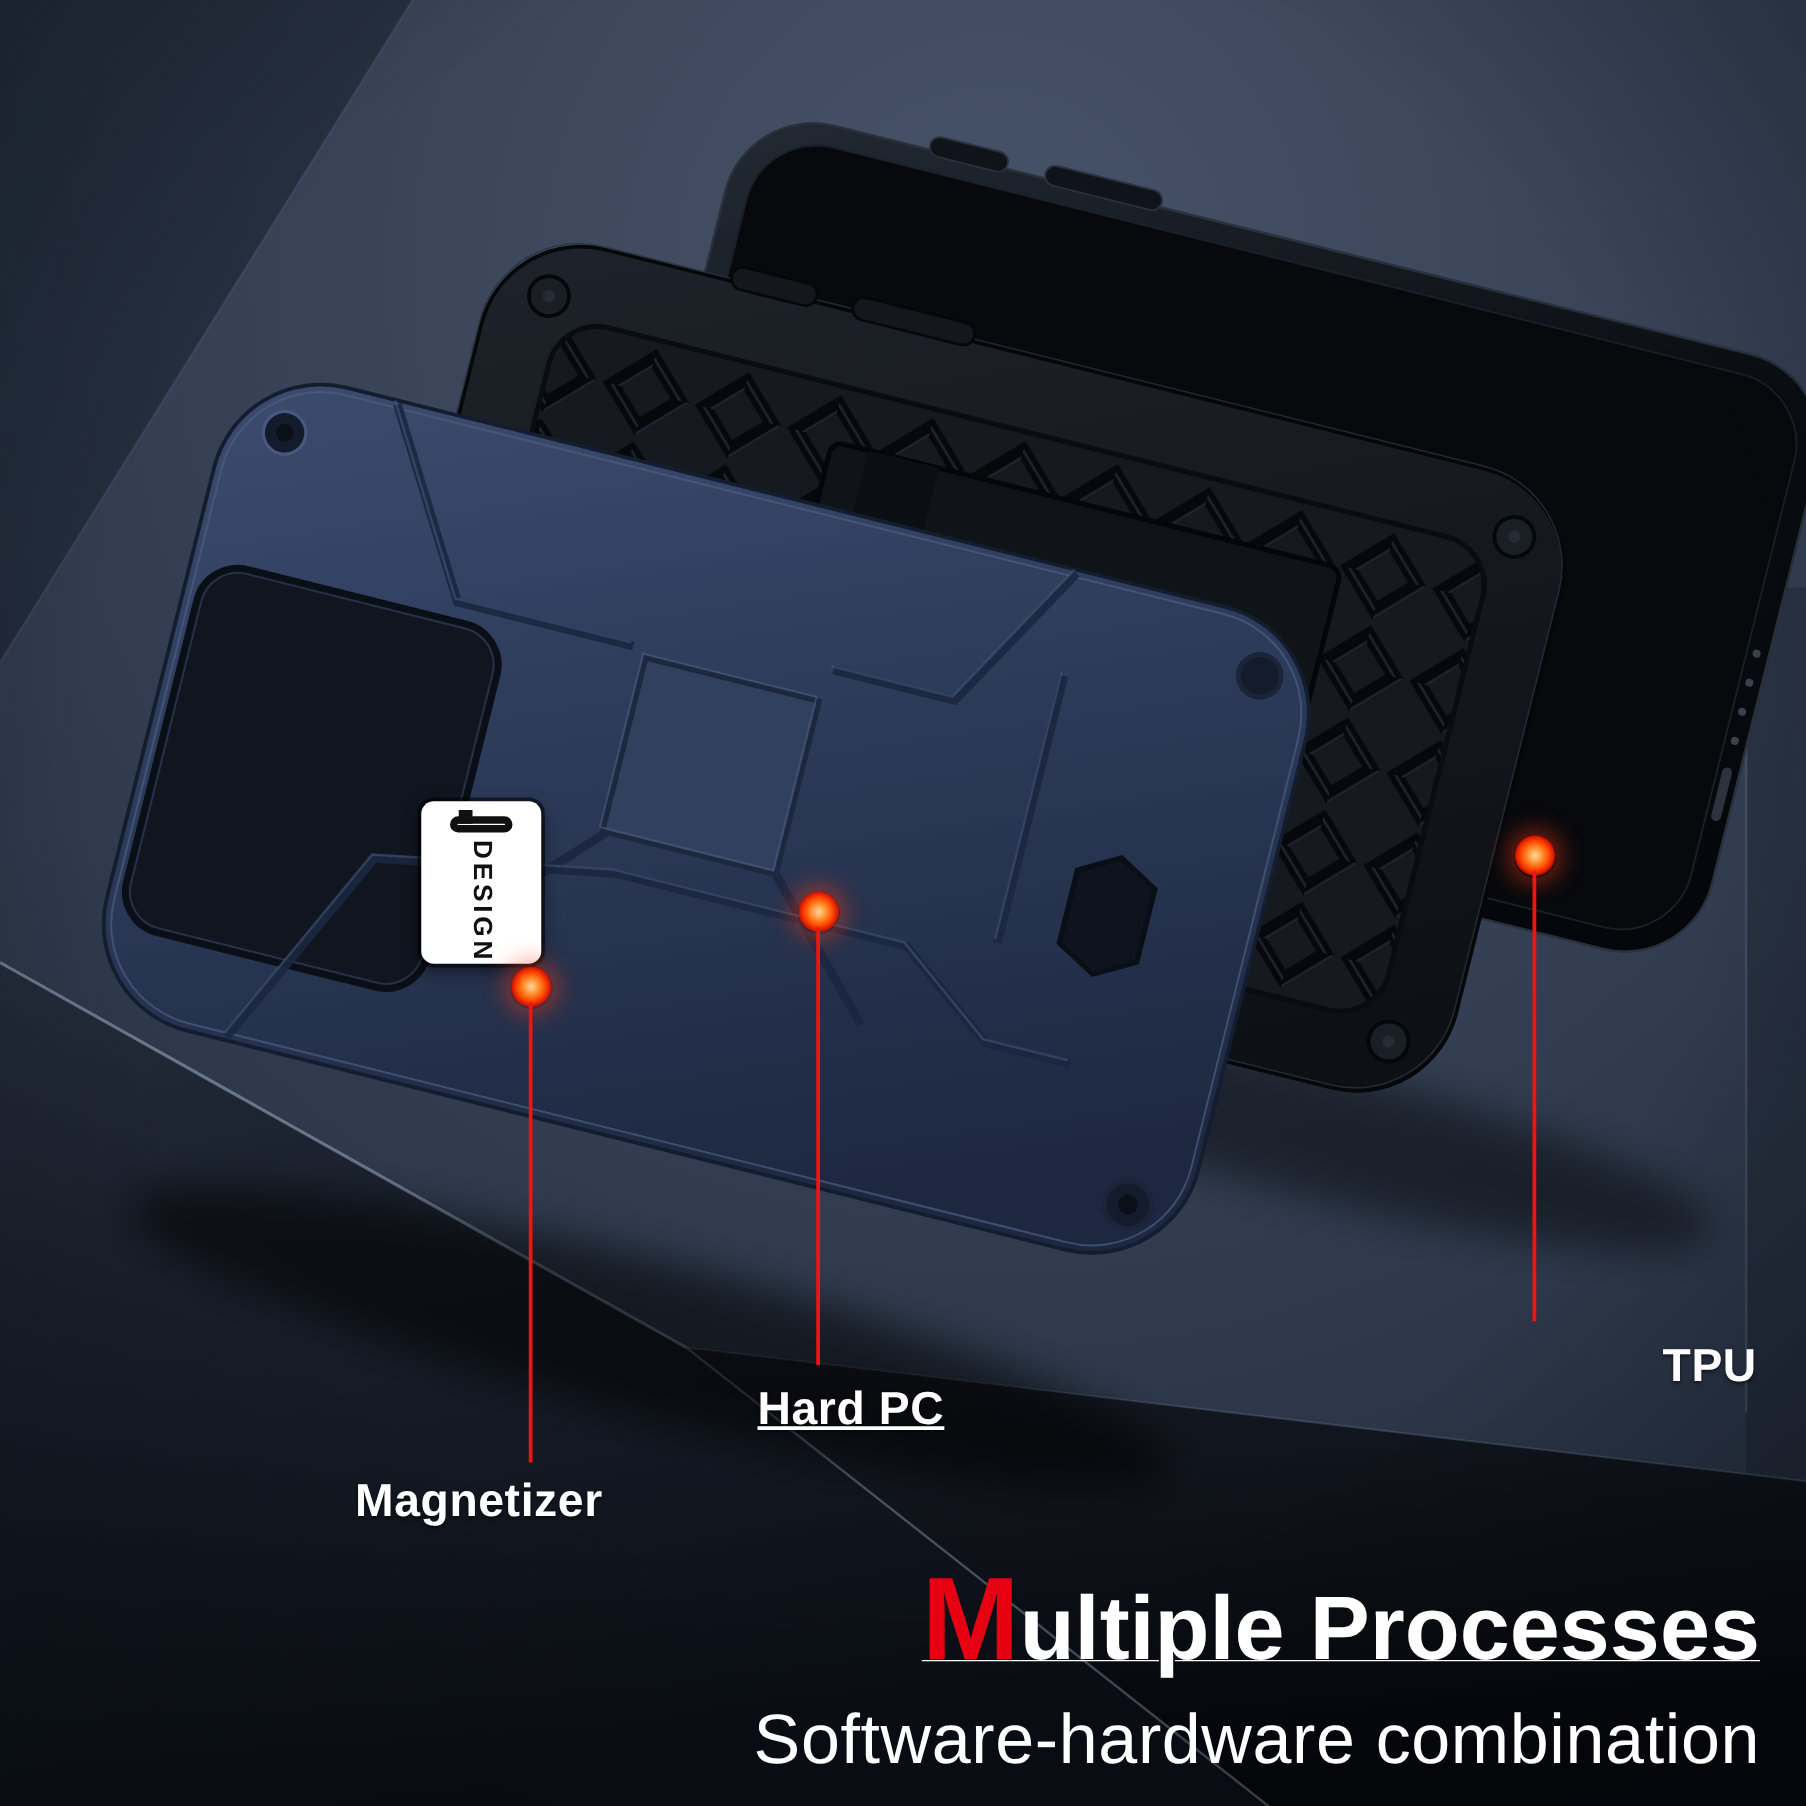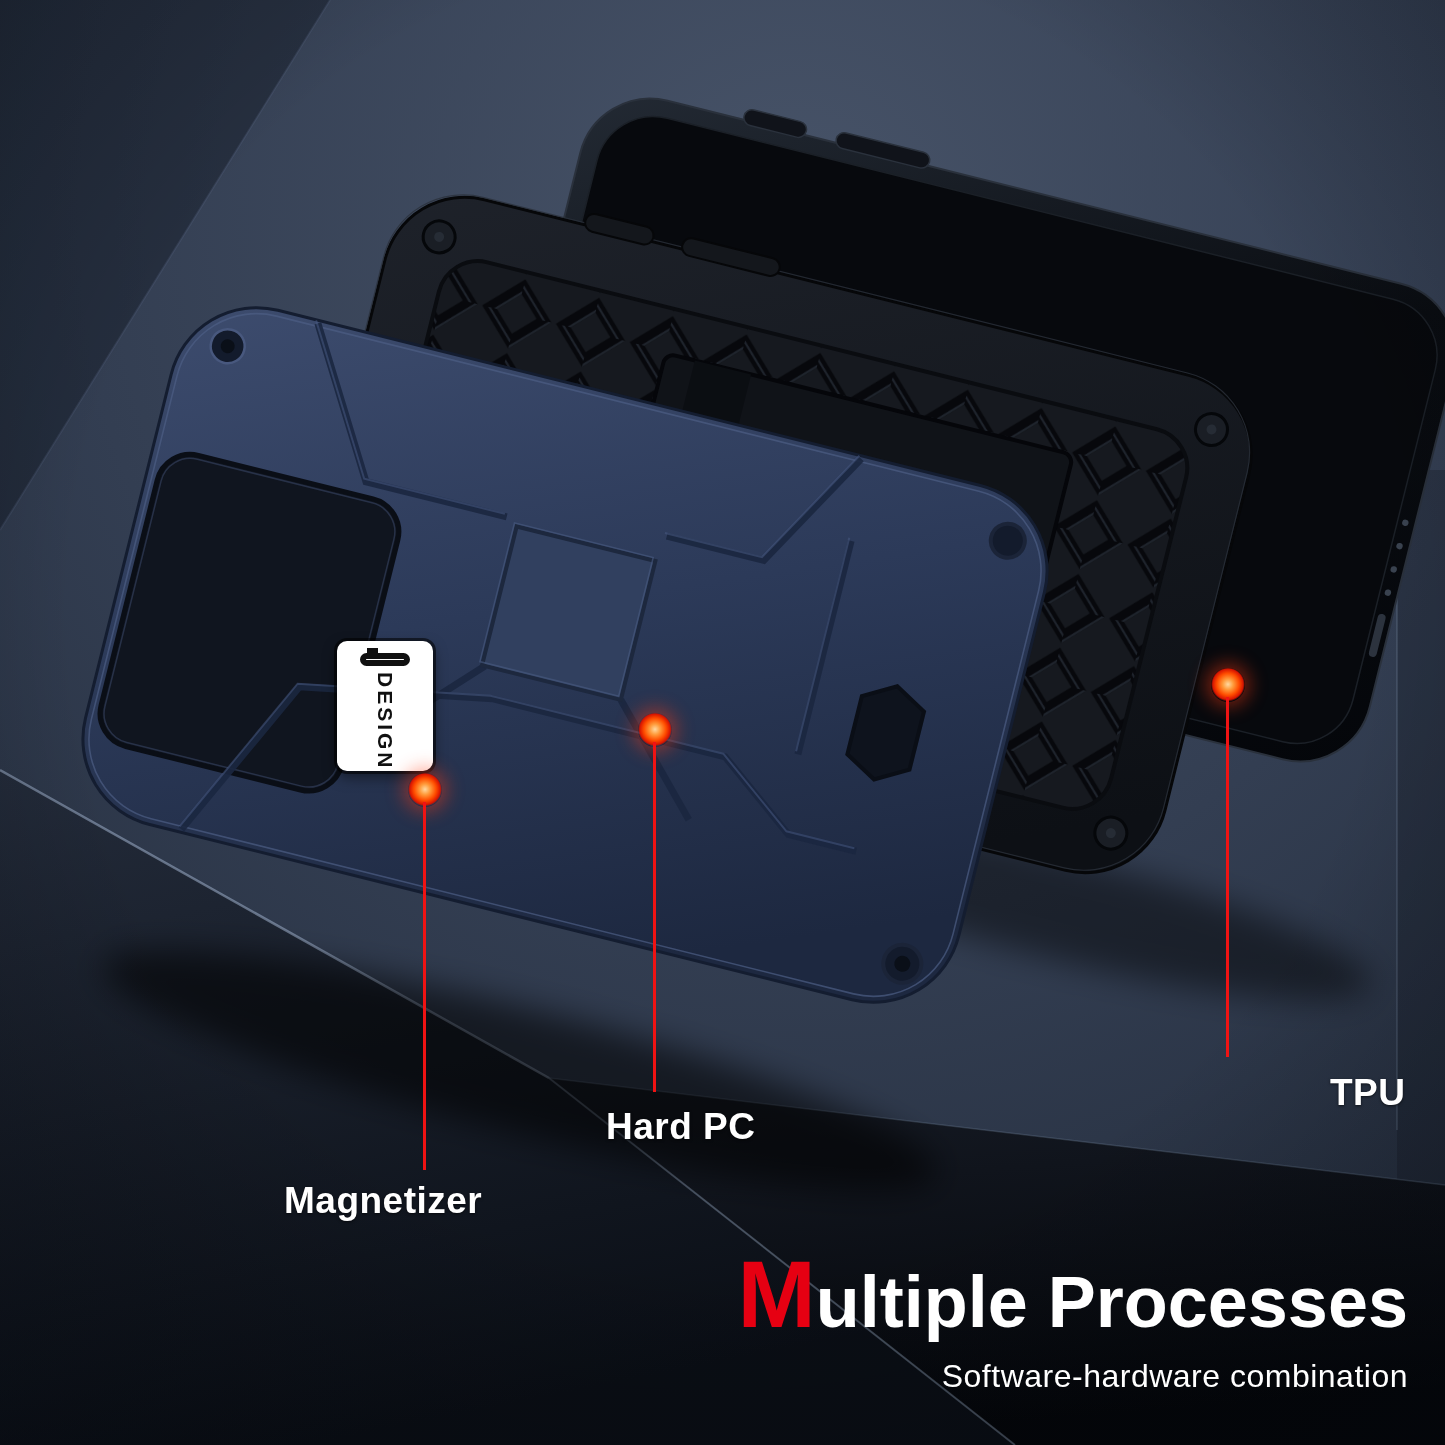--- a/index.html
+++ b/index.html
@@ -30,24 +30,24 @@
   }
   .badge-icon{width:38px;height:32px;border:6px solid #101010;border-radius:7px;position:relative;background:#ffffff;}
   .badge-icon::after{content:"";position:absolute;left:1px;bottom:1px;width:11px;height:11px;background:#101010;}
   .badge-text{
     writing-mode:vertical-rl;font-weight:bold;font-size:21px;color:#101010;
     letter-spacing:3px;margin-top:6px;font-family:"Liberation Sans",sans-serif;
   }
 
   
   .heading{position:absolute;right:37px;top:1248px;text-align:right;}
-  .headline-row{font-weight:bold;color:#ffffff;white-space:nowrap;line-height:1;}
+  .headline-row{font-weight:bold;color:#ffffff;white-space:nowrap;line-height:1;text-decoration:underline;}
   .headline-first{color:#e60012;font-size:94px;}
   .headline-rest{font-size:72px;}
-  .subtitle{font-size:32px;color:#ffffff;margin-top:16px;font-weight:normal;letter-spacing:.5px;}
+  .subtitle{font-size:56px;color:#ffffff;margin-top:16px;font-weight:normal;letter-spacing:.5px;}
 </style>
 </head>
 <body>
 
 <div id="stage">
 
   <svg width="1445" height="1445" viewBox="0 0 1445 1445">
     <defs>
       <radialGradient id="bgGrad" cx="0.55" cy="0.15" r="1.1">
         <stop offset="0" stop-color="#475368"></stop>
@@ -186,21 +186,21 @@
 
   <div class="dot" style="left:408px;top:773px;"></div>
   <div class="dot" style="left:638px;top:713px;"></div>
   <div class="dot" style="left:1211px;top:668px;"></div>
 
   <div class="cline" style="left:423px;top:802px;height:368px;"></div>
   <div class="cline" style="left:653px;top:742px;height:350px;"></div>
   <div class="cline" style="left:1226px;top:697px;height:360px;"></div>
 
   <div class="clabel" style="left:260px;top:1180px;margin-left:24px;">Magnetizer</div>
-  <div class="clabel" style="left:606px;top:1106px;">Hard PC</div>
+  <div class="clabel" style="left:606px;top:1106px;text-decoration:underline;">Hard PC</div>
   <div class="clabel" style="left:1330px;top:1072px;">TPU</div>
 
   <div class="heading">
     <div class="headline-row"><span class="headline-first">M</span><span class="headline-rest">ultiple Processes</span></div>
     <div class="subtitle">Software-hardware combination</div>
   </div>
 
 </div>
 
 </body></html>

